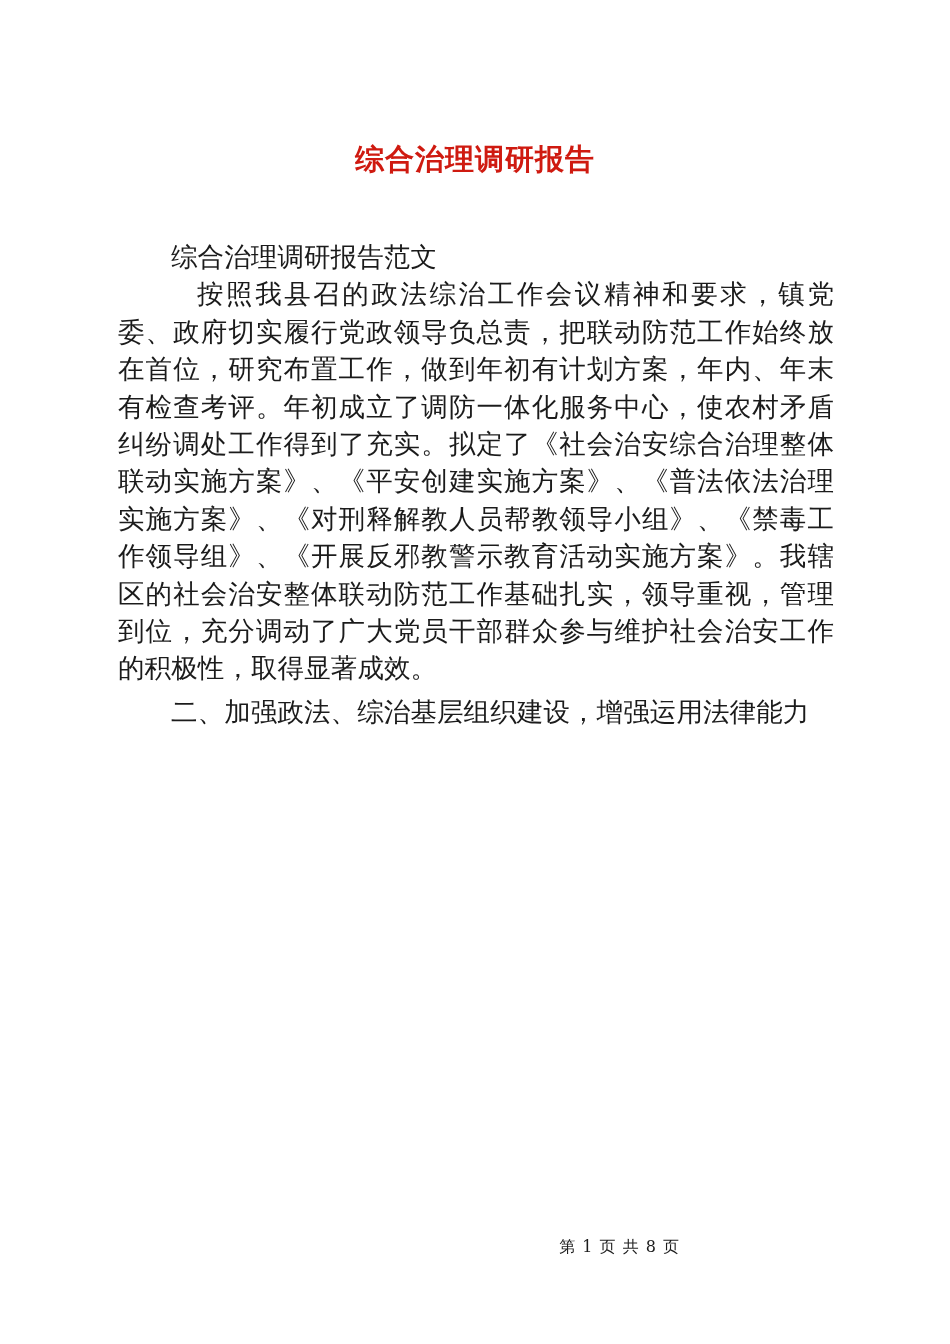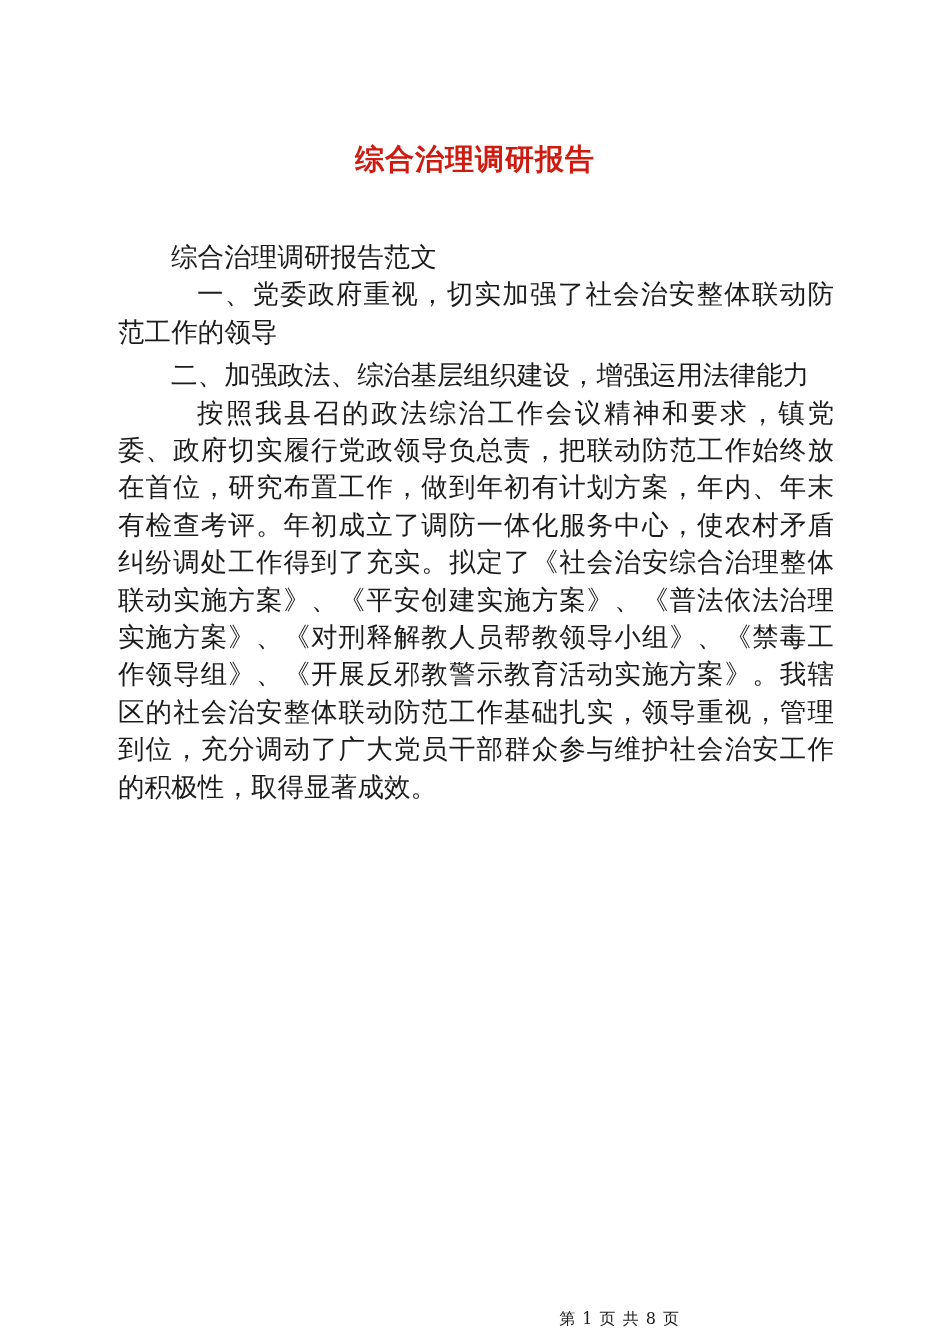--- a/index.html
+++ b/index.html
@@ -62,21 +62,21 @@
   }
 
   .para.indent-3 {
     text-indent: 79px;
   }
 
   
   .footer {
     position: absolute;
     left: 0;
-    top: 1308px;
+    top: 1236px;
     width: 796px;
     text-align: right;
     padding-right: 116px;
     box-sizing: border-box;
     font-family: "DejaVu Serif", "Liberation Serif", serif;
     font-size: 16px;
     line-height: 22px;
     color: #1b1b1b;
     letter-spacing: 1px;
     white-space: pre;
@@ -87,24 +87,23 @@
 
 <div class="page">
 
   <h1 class="doc-title">综合治理调研报告</h1>
 
   <div class="body-block">
 
     <p class="para indent-2">综合治理调研报告范文</p>
 
 
-    <p class="para indent-3">一、党委政府重视，切实加强了社会治安整体联动防范工作的领导</p>
+
+    <p class="para indent-3">按照我县召的政法综治工作会议精神和要求，镇党委、政府切实履行党政领导负总责，把联动防范工作始终放在首位，研究布置工作，做到年初有计划方案，年内、年末有检查考评。年初成立了调防一体化服务中心，使农村矛盾纠纷调处工作得到了充实。拟定了《社会治安综合治理整体联动实施方案》、《平安创建实施方案》、《普法依法治理实施方案》、《对刑释解教人员帮教领导小组》、《禁毒工作领导组》、《开展反邪教警示教育活动实施方案》。我辖区的社会治安整体联动防范工作基础扎实，领导重视，管理到位，充分调动了广大党员干部群众参与维护社会治安工作的积极性，取得显著成效。</p>
 
     <p class="para indent-2">二、加强政法、综治基层组织建设，增强运用法律能力</p>
-
-    <p class="para indent-3">按照我县召的政法综治工作会议精神和要求，镇党委、政府切实履行党政领导负总责，把联动防范工作始终放在首位，研究布置工作，做到年初有计划方案，年内、年末有检查考评。年初成立了调防一体化服务中心，使农村矛盾纠纷调处工作得到了充实。拟定了《社会治安综合治理整体联动实施方案》、《平安创建实施方案》、《普法依法治理实施方案》、《对刑释解教人员帮教领导小组》、《禁毒工作领导组》、《开展反邪教警示教育活动实施方案》。我辖区的社会治安整体联动防范工作基础扎实，领导重视，管理到位，充分调动了广大党员干部群众参与维护社会治安工作的积极性，取得显著成效。</p>
 
 
   </div>
 
   <div class="footer">第 1 页 共 8 页</div>
 
 </div>
 
 </body></html>

